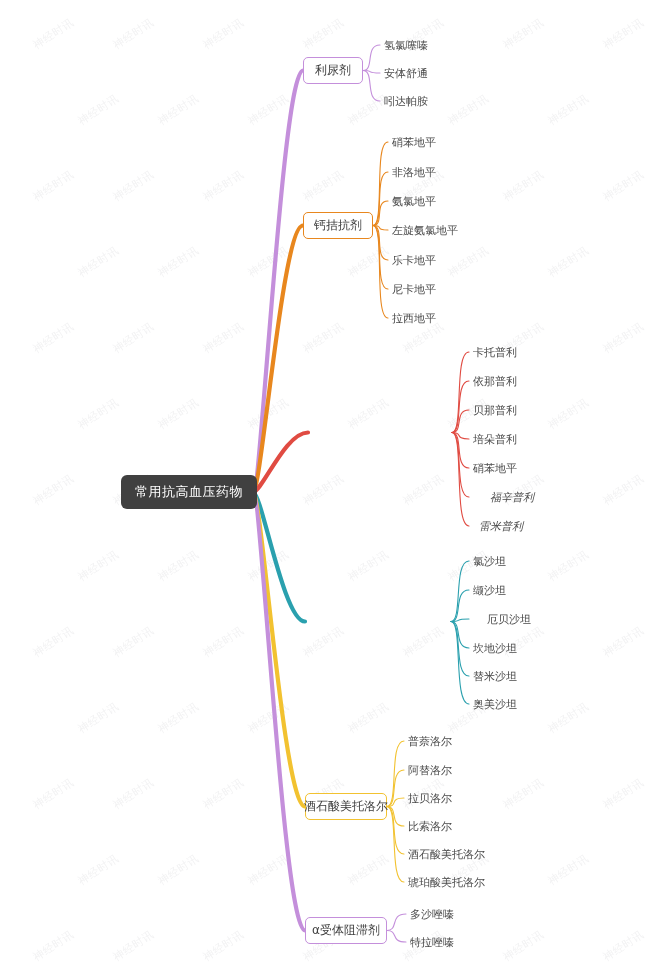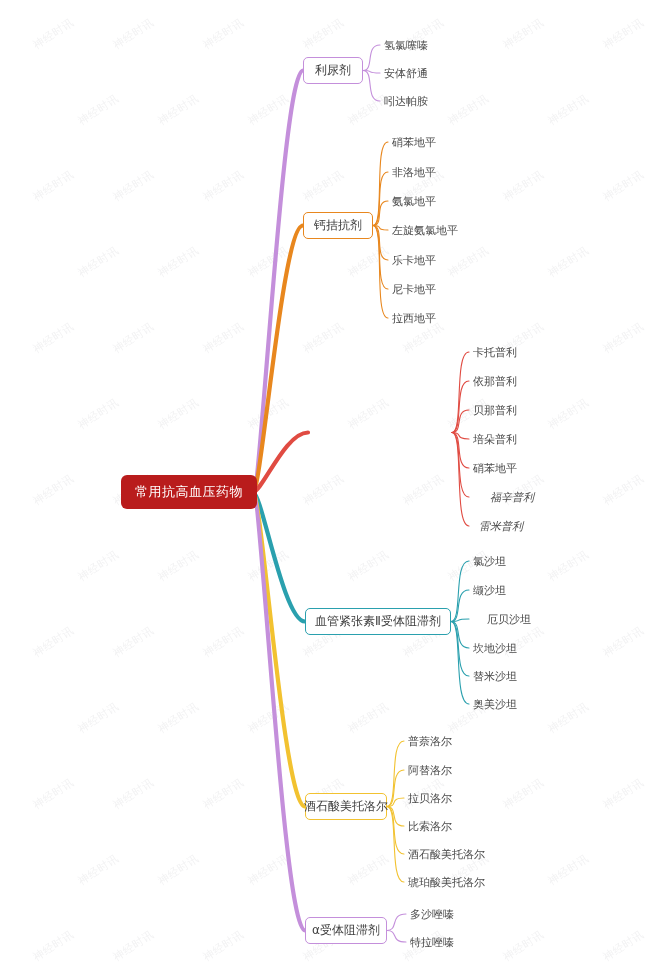--- a/index.html
+++ b/index.html
@@ -203,21 +203,21 @@
       <path d="M 387 806.5 C 399 806.5, 388.5 798, 404 798" fill="none" stroke="#F2C230" stroke-width="1.1" stroke-linecap="round"></path>
       <path d="M 387 806.5 C 399 806.5, 388.5 826, 404 826" fill="none" stroke="#F2C230" stroke-width="1.1" stroke-linecap="round"></path>
       <path d="M 387 806.5 C 399 806.5, 388.5 854, 404 854" fill="none" stroke="#F2C230" stroke-width="1.1" stroke-linecap="round"></path>
       <path d="M 387 806.5 C 399 806.5, 388.5 882, 404 882" fill="none" stroke="#F2C230" stroke-width="1.1" stroke-linecap="round"></path>
       <path d="M 253 492 C 261.8 492, 283.4 930.5, 305 930.5" fill="none" stroke="#C48FDB" stroke-width="4.2" stroke-linecap="round"></path>
       <path d="M 387 930.5 C 399 930.5, 389.5 914, 406 914" fill="none" stroke="#C48FDB" stroke-width="1.1" stroke-linecap="round"></path>
       <path d="M 387 930.5 C 399 930.5, 389.5 942, 406 942" fill="none" stroke="#C48FDB" stroke-width="1.1" stroke-linecap="round"></path>
     </svg>
 
   <div id="nodes">
-      <div class="node node-root" style="left: 121px; top: 475px; width: 136px; height: 34px; background: #b91c1c;">
+      <div class="node node-root" style="left: 121px; top: 475px; width: 136px; height: 34px; background: #404040;">
         <span>常用抗高血压药物</span>
       </div>
       <div class="node node-cat" style="left: 303px; top: 57px; width: 60px; height: 27px; border-color: rgb(196, 143, 219);">
         <span>利尿剂</span>
       </div>
       <div class="node node-leaf" style="left: 384px; top: 37px;">
         <span>氢氯噻嗪</span>
       </div>
       <div class="node node-leaf" style="left: 384px; top: 65px;">
         <span>安体舒通</span>
@@ -263,23 +263,20 @@
       </div>
       <div class="node node-leaf" style="left: 473px; top: 460px;">
         <span>硝苯地平</span>
       </div>
       <div class="node node-leaf" style="left: 490px; top: 489px; font-style: italic;">
         <span>福辛普利</span>
       </div>
       <div class="node node-leaf" style="left: 479px; top: 518px; font-style: italic;">
         <span>雷米普利</span>
       </div>
-      <div class="node node-cat" style="left: 305px; top: 608px; width: 146px; height: 27px; border-color: rgb(42, 160, 174);">
-        <span>血管紧张素Ⅱ受体阻滞剂</span>
-      </div>
       <div class="node node-leaf" style="left: 473px; top: 553px;">
         <span>氯沙坦</span>
       </div>
       <div class="node node-leaf" style="left: 473px; top: 582px;">
         <span>缬沙坦</span>
       </div>
       <div class="node node-leaf" style="left: 487px; top: 611px;">
         <span>厄贝沙坦</span>
       </div>
       <div class="node node-leaf" style="left: 473px; top: 640px;">

